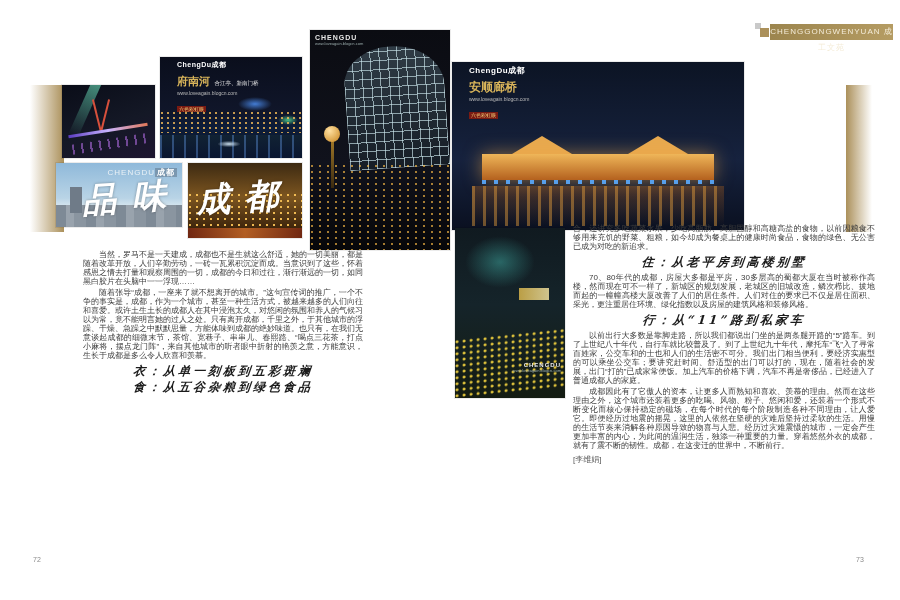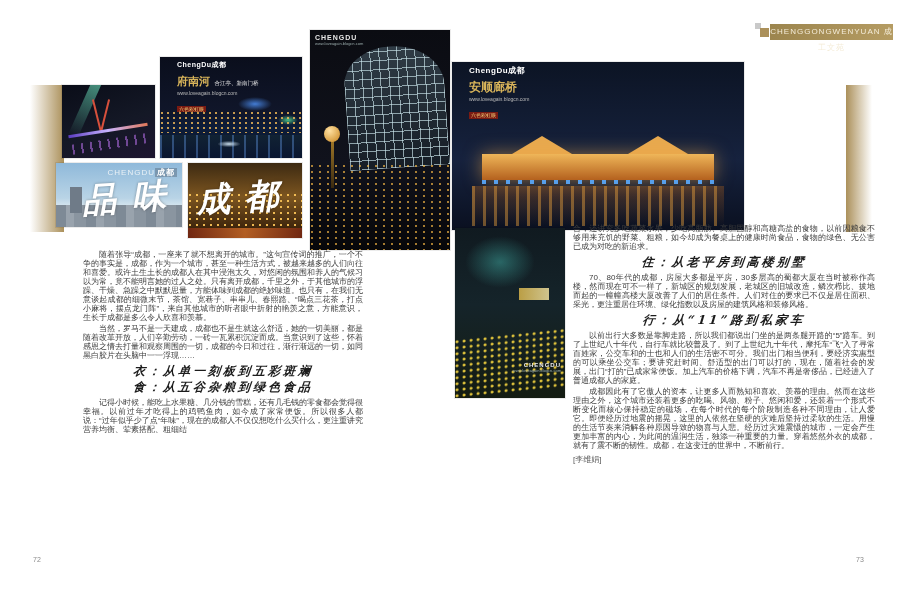--- a/index.html
+++ b/index.html
@@ -186,25 +186,24 @@
     <div class="st-glow"></div>
     <div class="st-sign"></div>
     <div class="st-flowers"></div>
     <div class="mini-label" style="right:4px;top:134px;text-align:right;">
       <span class="en" style="font-size:6px">CHENGDU</span>
       <span class="u">www.loveagain.blogcn.com</span>
     </div>
   </div>
 
   <div class="col col-left">
+    <p>当然，罗马不是一天建成，成都也不是生就这么舒适，她的一切美丽，都是随着改革开放，人们辛勤劳动，一砖一瓦累积沉淀而成。当意识到了这些，怀着感恩之情去打量和观察周围的一切，成都的今日和过往，渐行渐远的一切，如同黑白胶片在头脑中一一浮现……</p>
     <p>随着张导“成都，一座来了就不想离开的城市。”这句宣传词的推广，一个不争的事实是，成都，作为一个城市，甚至一种生活方式，被越来越多的人们向往和喜爱。或许土生土长的成都人在其中浸泡太久，对悠闲的氛围和养人的气候习以为常，竟不能明言她的过人之处。只有离开成都，千里之外，于其他城市的浮躁、干燥、急躁之中默默思量，方能体味到成都的绝妙味道。也只有，在我们无意谈起成都的细微末节，茶馆、宽巷子、串串儿、春熙路、“喝点三花茶，打点小麻将，摆点龙门阵”，来自其他城市的听者眼中折射的艳羡之意，方能意识，生长于成都是多么令人欣喜和羡慕。</p>
-    <p>当然，罗马不是一天建成，成都也不是生就这么舒适，她的一切美丽，都是随着改革开放，人们辛勤劳动，一砖一瓦累积沉淀而成。当意识到了这些，怀着感恩之情去打量和观察周围的一切，成都的今日和过往，渐行渐远的一切，如同黑白胶片在头脑中一一浮现……</p>
     <div class="sec-h">衣：从单一刻板到五彩斑斓</div>
     <div class="sec-h">食：从五谷杂粮到绿色食品</div>
-    <p>记得小时候，能吃上水果糖、几分钱的雪糕，还有几毛钱的零食都会觉得很幸福。以前过年才吃得上的鸡鸭鱼肉，如今成了家常便饭。所以很多人都说：“过年似乎少了点“年味”，现在的成都人不仅仅想吃什么买什么，更注重讲究营养均衡、荤素搭配、粗细结</p>
   </div>
 
   <div class="col col-right">
     <p class="cont">合，还讲究多吃蔬菜水果，少吃高脂肪、高胆固醇和高糖高盐的食物，以前因粮食不够用来充饥的野菜、粗粮，如今却成为餐桌上的健康时尚食品，食物的绿色、无公害已成为对吃的新追求。</p>
     <div class="sec-h">住：从老平房到高楼别墅</div>
     <p>70、80年代的成都，房屋大多都是平房，30多层高的蜀都大厦在当时被称作高楼，然而现在可不一样了，新城区的规划发展，老城区的旧城改造，鳞次栉比、拔地而起的一幢幢高楼大厦改善了人们的居住条件。人们对住的要求已不仅是居住面积、采光，更注重居住环境、绿化指数以及房屋的建筑风格和装修风格。</p>
     <div class="sec-h">行：从“11”路到私家车</div>
     <p>以前出行大多数是靠脚走路，所以我们都说出门坐的是两条腿开路的“5”路车。到了上世纪八十年代，自行车就比较普及了。到了上世纪九十年代，摩托车“飞”入了寻常百姓家，公交车和的士也和人们的生活密不可分。我们出门相当便利，要经济实惠型的可以乘坐公交车；要讲究赶时间、舒适型的出门可以打的，现在，随着社会的发展，出门“打的”已成家常便饭。加上汽车的价格下调，汽车不再是奢侈品，已经进入了普通成都人的家庭。</p>
     <p>成都因此有了它傲人的资本，让更多人而熟知和喜欢、羡慕的理由。然而在这些理由之外，这个城市还装着更多的吃喝、风物、粉子、悠闲和爱，还装着一个形式不断变化而核心保持稳定的磁场，在每个时代的每个阶段制造各种不同理由，让人爱它。即便经历过地震的摇晃，这里的人依然在坚硬的灾难后坚持过柔软的生活。用慢的生活节奏来消解各种原因导致的物喜与人悲。经历过灾难震慑的城市，一定会产生更加丰富的内心，为此间的温润生活，独添一种重要的力量。穿着悠然外衣的成都，就有了震不断的韧性。成都，在这变迁的世界中，不断前行。</p>
     <div class="byline">[李维娟]</div>

